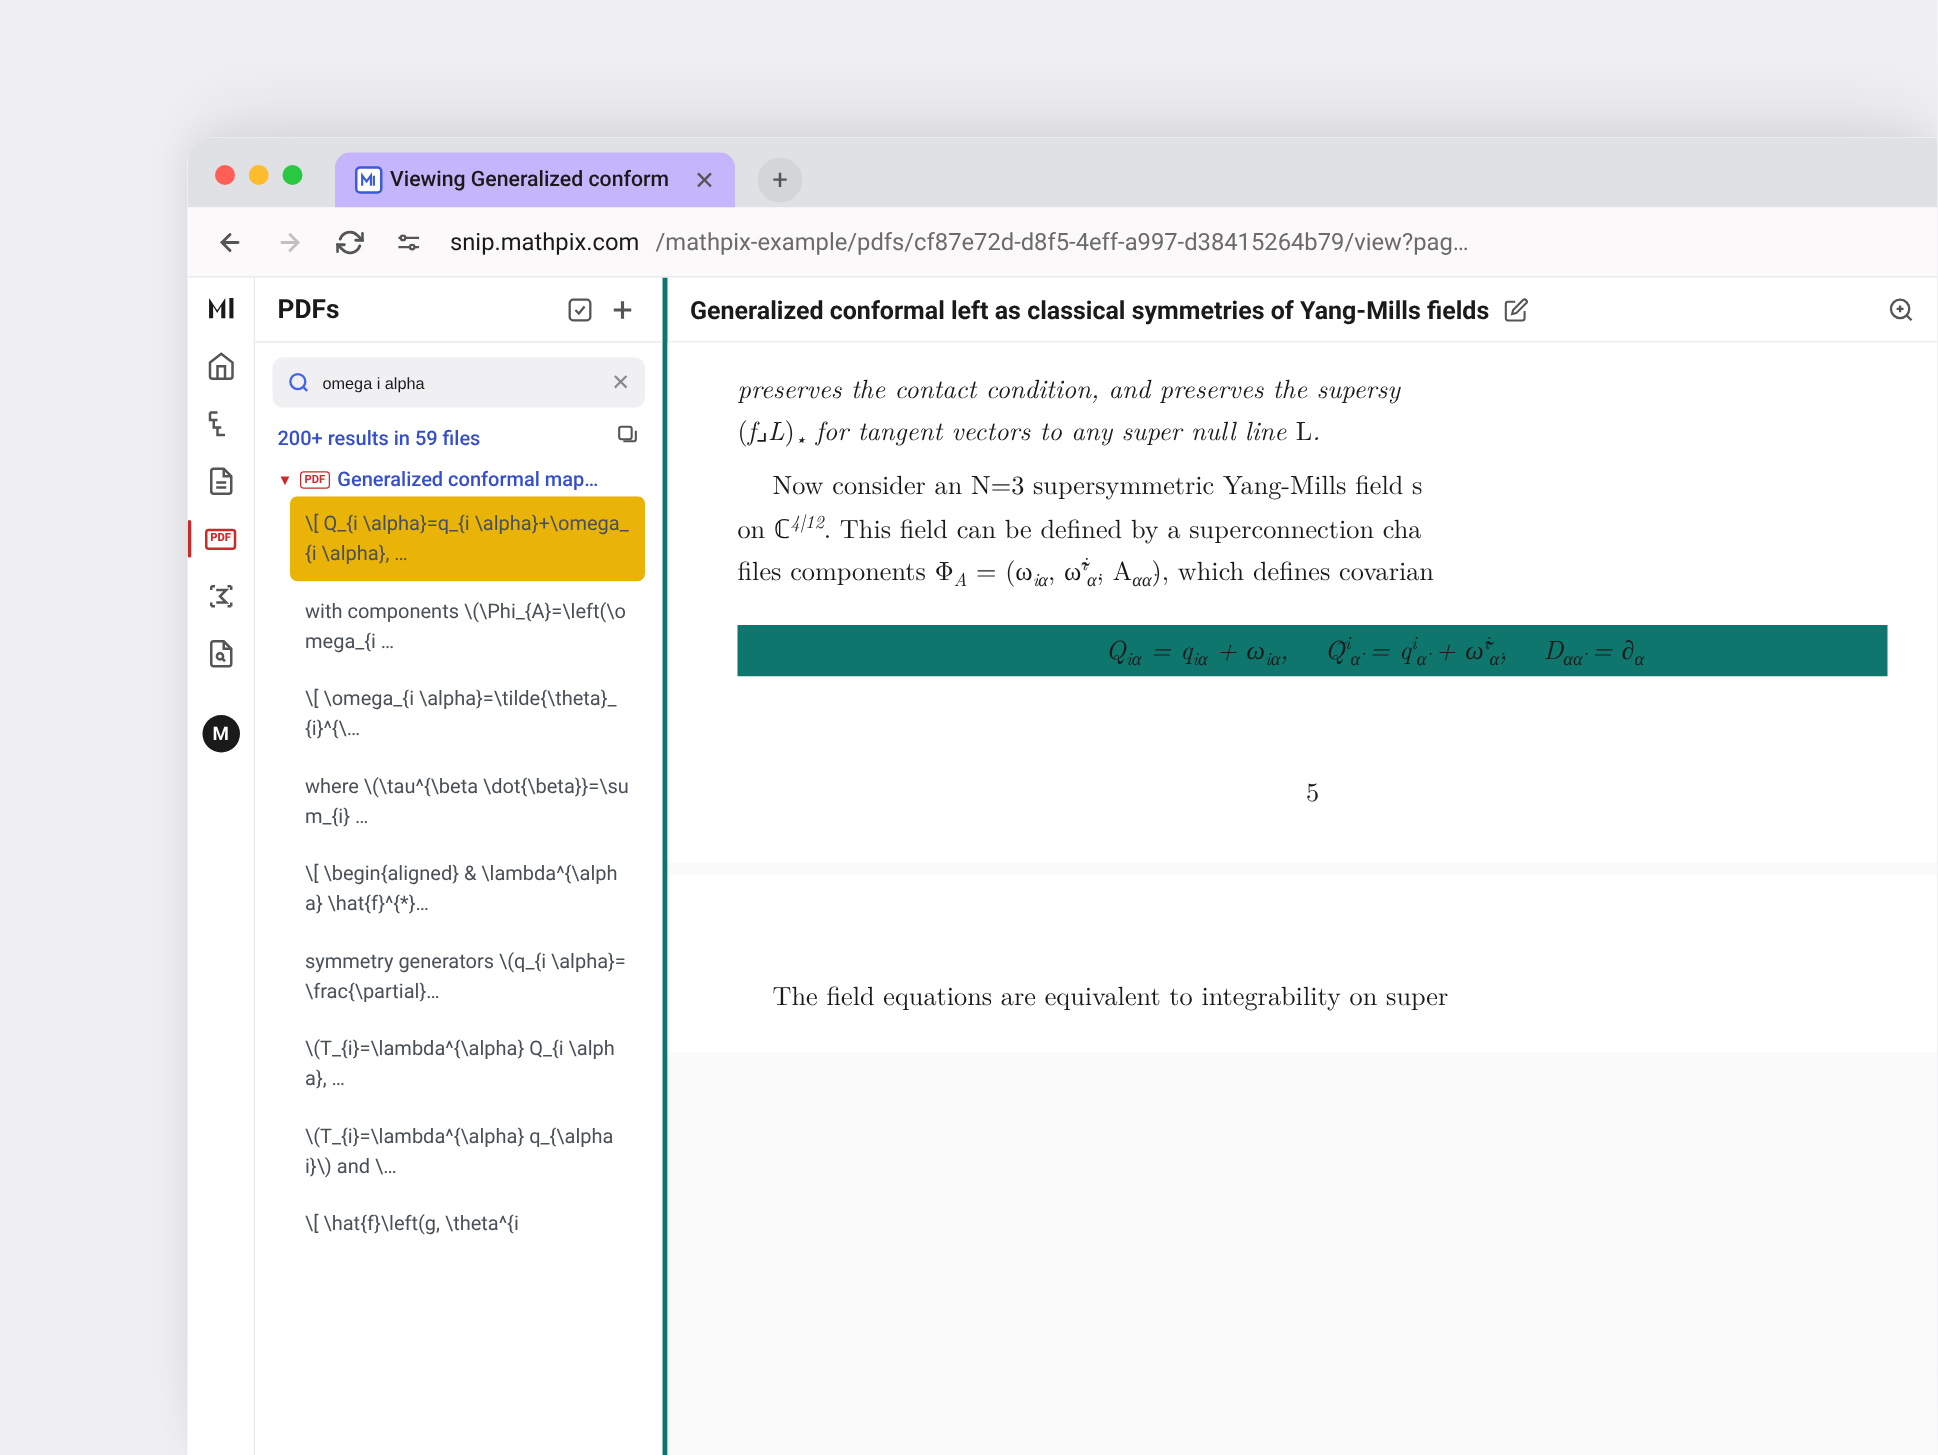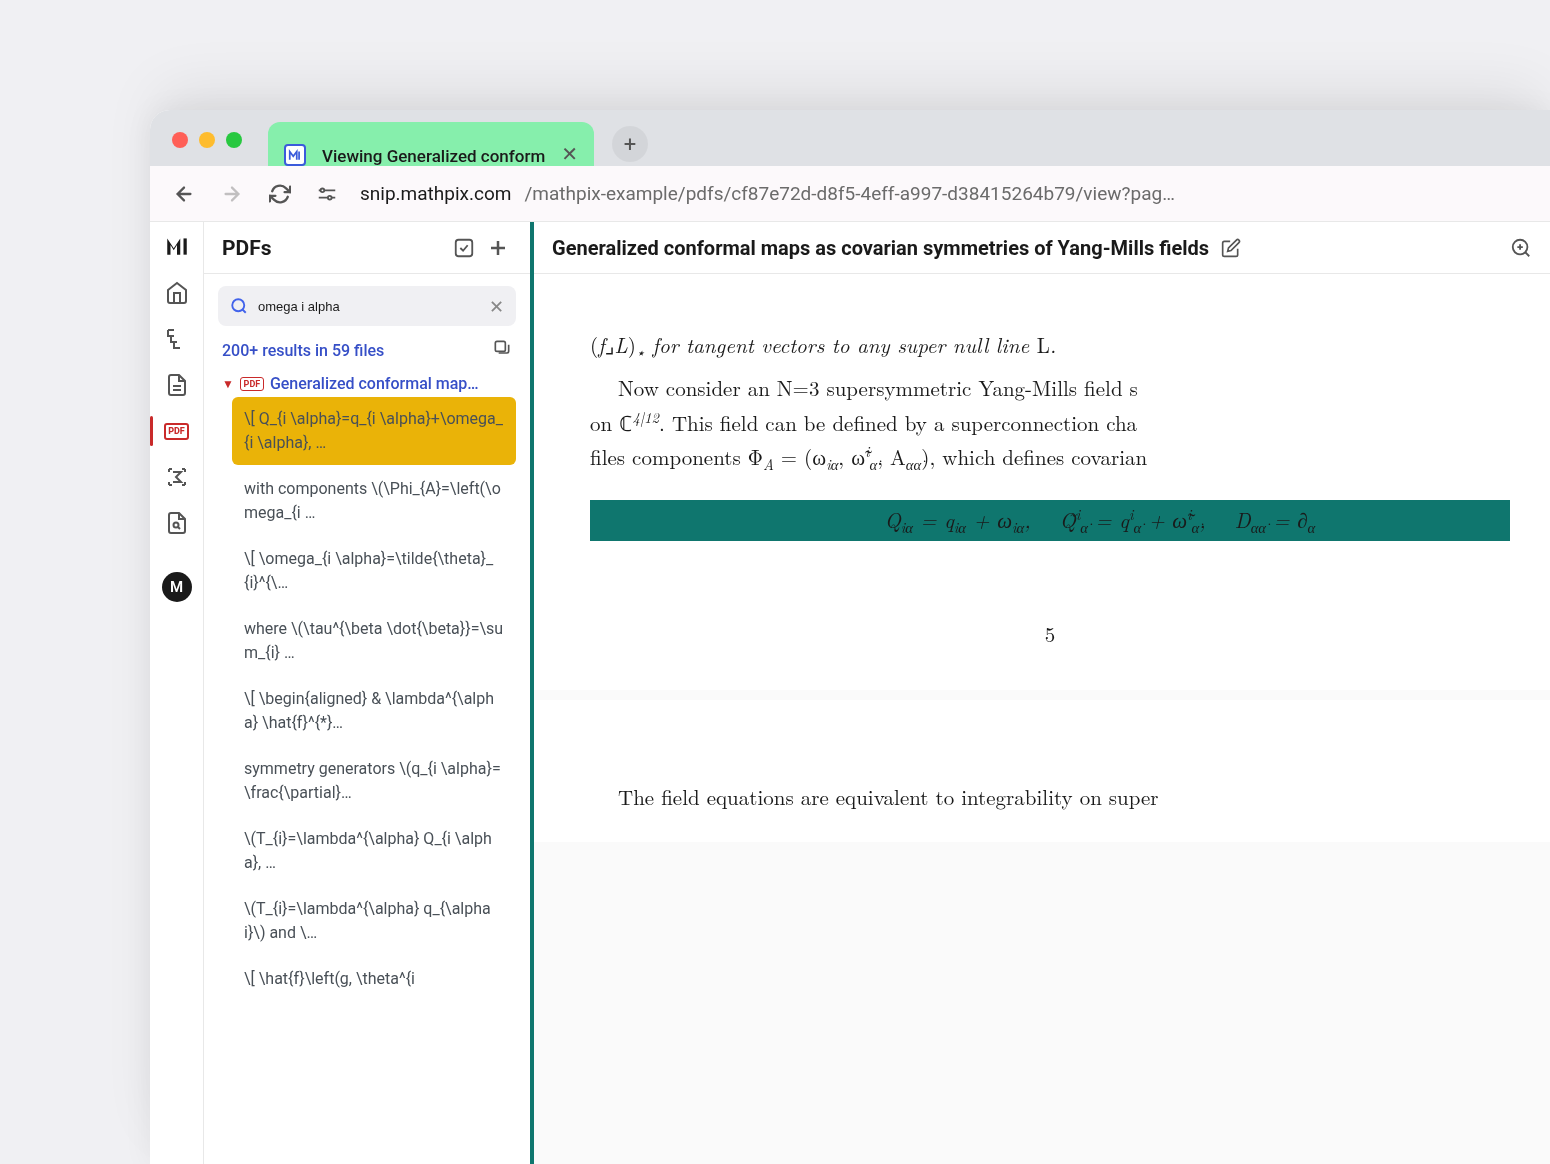--- a/index.html
+++ b/index.html
@@ -61,27 +61,27 @@
       width: 16px;
       height: 16px;
       border-radius: 50%;
     }
     
     .tl-red { background: #ff5f57; }
     .tl-yellow { background: #febc2e; }
     .tl-green { background: #28c840; }
     
     .tab {
-      background: #86efac;
+      background: #c4b5fd;
       height: 44px;
       border-radius: 12px 12px 0 0;
       display: flex;
-      align-items: flex-end;
+      align-items: center;
       padding: 0 16px;
-      gap: 16px;
+      gap: 6px;
       min-width: 320px;
       font-size: 17px;
       font-weight: 500;
       color: #1a1a1a;
     }
     
     .tab-favicon {
       width: 22px;
       height: 22px;
       background: #fff;
@@ -642,41 +642,41 @@
           <div class="result-item">\[ \begin{aligned} &amp; \lambda^{\alpha} \hat{f}^{*}…</div>
           <div class="result-item">symmetry generators \(q_{i \alpha}=\frac{\partial}…</div>
           <div class="result-item">\(T_{i}=\lambda^{\alpha} Q_{i \alpha}, …</div>
           <div class="result-item">\(T_{i}=\lambda^{\alpha} q_{\alpha i}\) and \…</div>
           <div class="result-item">\[ \hat{f}\left(g, \theta^{i</div>
         </div>
       </div>
 
       <div class="main-view">
         <div class="doc-header">
-          <span class="doc-title">Generalized conformal maps as covarian symmetries of Yang-Mills fields</span>
+          <span class="doc-title">Generalized conformal left as classical symmetries of Yang-Mills fields</span>
           <span class="doc-header-icon">
             <svg width="20" height="20" viewBox="0 0 24 24" fill="none" stroke="currentColor" stroke-width="2">
                 <path d="M11 4H4a2 2 0 00-2 2v14a2 2 0 002 2h14a2 2 0 002-2v-7"></path>
                 <path d="M18.5 2.5a2.121 2.121 0 013 3L12 15l-4 1 1-4 9.5-9.5z"></path>
               </svg>
           </span>
           <span class="doc-header-right">
             <svg width="22" height="22" viewBox="0 0 24 24" fill="none" stroke="currentColor" stroke-width="2">
                 <circle cx="11" cy="11" r="8"></circle>
                 <line x1="11" y1="8" x2="11" y2="14"></line>
                 <line x1="8" y1="11" x2="14" y2="11"></line>
                 <line x1="21" y1="21" x2="16.65" y2="16.65"></line>
               </svg>
           </span>
         </div>
 
         <div class="doc-content">
           <div class="page">
             <div class="para para-em">
-              <br>
+              <span>preserves the contact condition, and preserves the supersy</span><br>
               <span style="font-style:normal">(<span class="math-var">f</span>⌟<span class="math-var">L</span>)<span class="math-sub">⋆</span></span> <span class="para-em">for tangent vectors to any super null line</span> <span style="font-style:normal" class="math-var">L</span>.
             </div>
             <div class="para para-indent">
               <span>Now consider an N=3 supersymmetric Yang-Mills field s</span>
               <br><span>on ℂ</span><span class="math-sup">4|12</span><span>. This field can be defined by a superconnection cha</span>
               <br><span>files components Φ</span><span class="math-sub math-var">A</span><span> = (ω</span><span class="math-sub math-var">iα</span><span>, ω̃</span><span class="math-sup math-var">i</span><span class="math-sub math-var">α̇</span><span>, A</span><span class="math-sub math-var">αα̇</span><span>), which defines covarian</span>
             </div>
             <div class="equation highlighted">
               <span class="math-var">Q</span><span class="math-sub">iα</span> = <span class="math-var">q</span><span class="math-sub">iα</span> + <span class="math-var">ω</span><span class="math-sub">iα</span>,&nbsp;&nbsp;
               <span class="math-var">Q̃</span><span class="math-sup">i</span><span class="math-sub">α̇</span> = <span class="math-var">q</span><span class="math-sup">i</span><span class="math-sub">α̇</span> + <span class="math-var">ω̃</span><span class="math-sup">i</span><span class="math-sub">α̇</span>,&nbsp;&nbsp;

